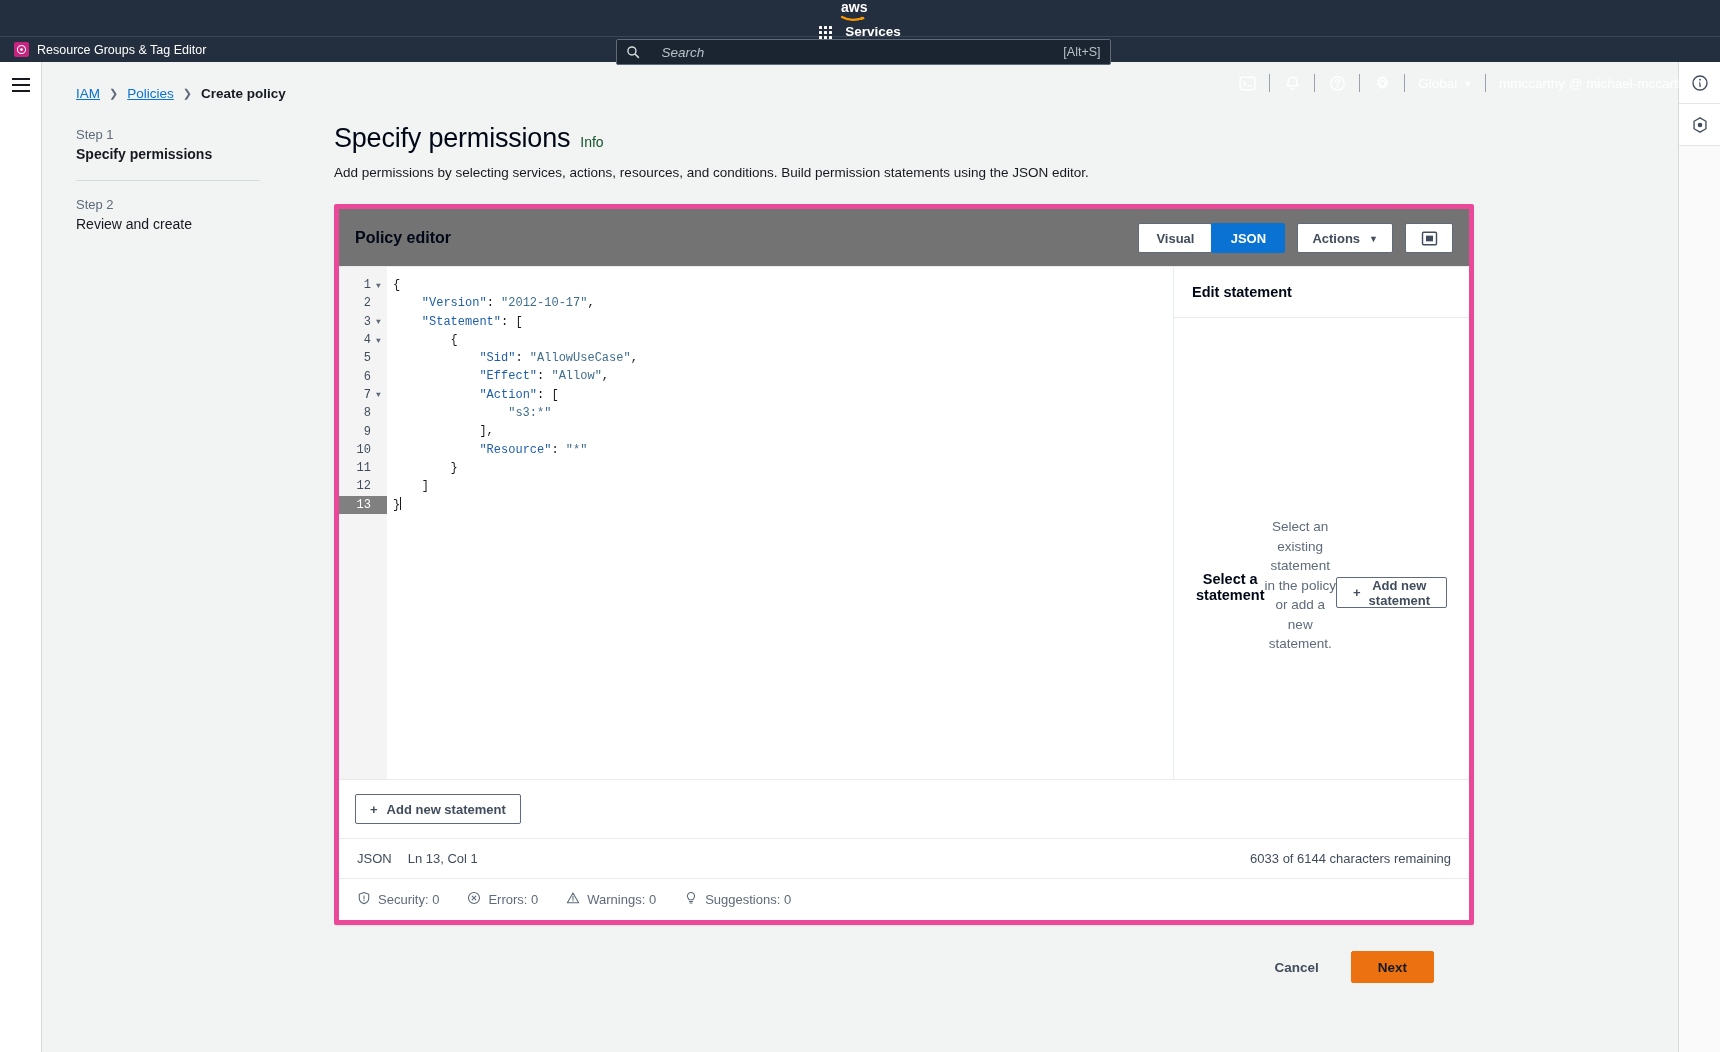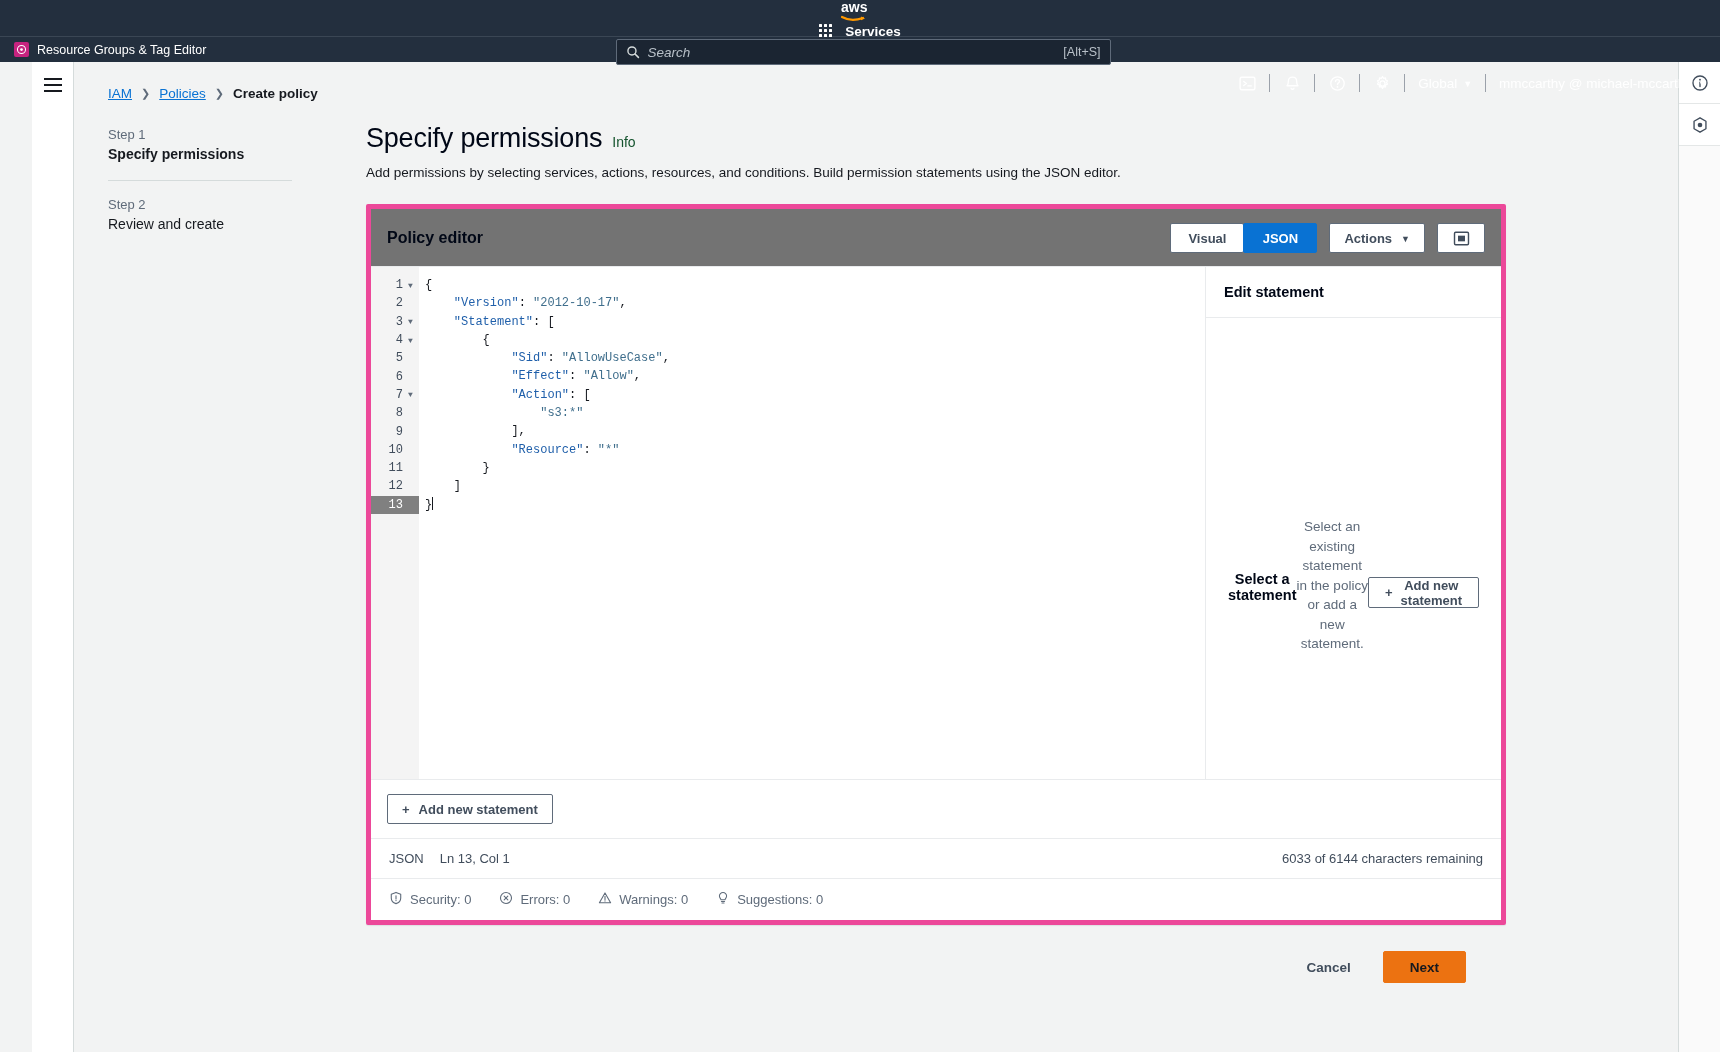--- a/index.html
+++ b/index.html
@@ -13,29 +13,29 @@
 
   
   .topnav {
     height: 36px; background: #232f3e; display: flex; align-items: center;
     color: #fff; font-size: 13px; position: relative; z-index: 20; flex-direction: column;
   }
   .aws-logo { width: 62px; display:flex; align-items:center; justify-content:center; }
   .aws-logo svg { display:block; }
   .nav-div { width:1px; height:20px; background:#4a5568; }
   .services-btn {
-    display:flex; align-items:flex-start; gap:13px; padding:0 14px; height:36px;
+    display:flex; align-items:flex-end; gap:13px; padding:0 14px; height:36px;
     font-weight:700; font-size:13.5px; cursor:pointer;
   }
   .grid-icon { display:grid; grid-template-columns:repeat(3,3px); grid-gap:2px; }
   .grid-icon i { width:3px; height:3px; background:#fff; display:block; border-radius:0.5px;}
   .searchwrap {
     flex: 0 0 auto; margin-left:6px; width:495px; height:26px;
     background:#1b2532; border:1px solid #5f6b7a; border-radius:2px;
-    display:flex; align-items:center; padding:0 9px; gap:8px;
+    display:flex; align-items:center; padding:0 9px; gap:22px;
   }
   .searchwrap .sicon { color:#d5dbdb; display:flex; }
   .searchwrap input {
     flex:1; background:transparent; border:none; outline:none;
     color:#d5dbdb; font-size:13.5px; font-style:italic;
     font-family:"Liberation Sans", sans-serif;
   }
   .searchwrap input::placeholder { color:#b8c0c8; font-style:italic; opacity:1;}
   .alt-s { color:#b8c0c8; font-size:12.5px; font-style:normal; }
   .nav-right { margin-left:auto; display:flex; align-items:center; height:36px; }
@@ -55,21 +55,21 @@
     height:26px; background:#232f3e; display:flex; align-items:center;
     padding-left:14px; gap:8px; color:#fff; font-size:12.5px;
     border-top:1px solid #3a4654; position:relative; z-index:19;
   }
   .rg-icon {
     width:15px; height:15px; background:#c7237f; border-radius:2px;
     display:flex; align-items:center; justify-content:center;
   }
 
   
-  .shell { display:flex; height:calc(1052px - 62px); position:relative;margin-left:32px; }
+  .shell { display:flex; height:calc(1052px - 62px); position:relative; }
 
   .left-rail {
     width:42px; background:#fff; border-right:1px solid #d5dbdb;
     padding-top:16px; display:flex; flex-direction:column; align-items:center;
     flex:0 0 42px;
   }
   .hamburger { width:18px; cursor:pointer; display:flex; flex-direction:column; gap:4px;}
   .hamburger i { display:block; height:2px; background:#16191f; width:18px;}
 
   .content {

